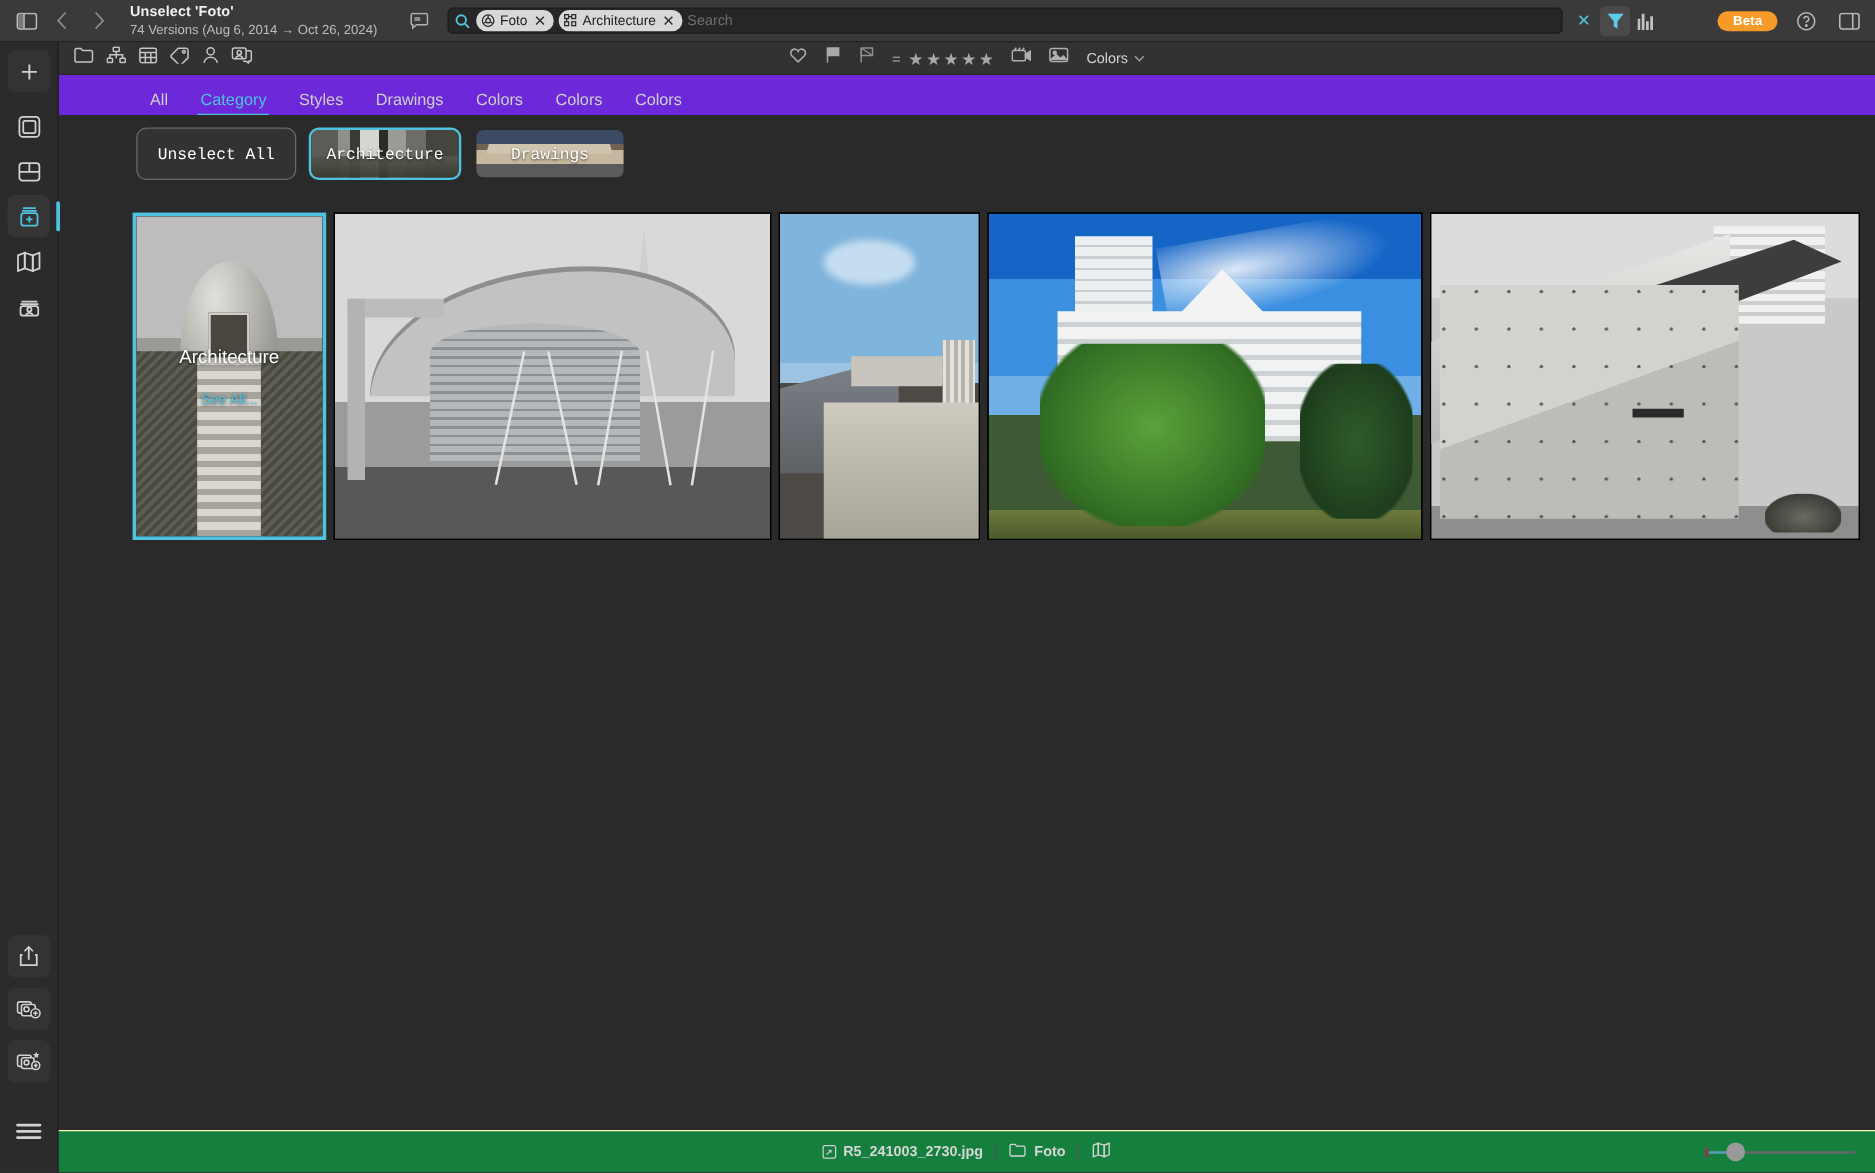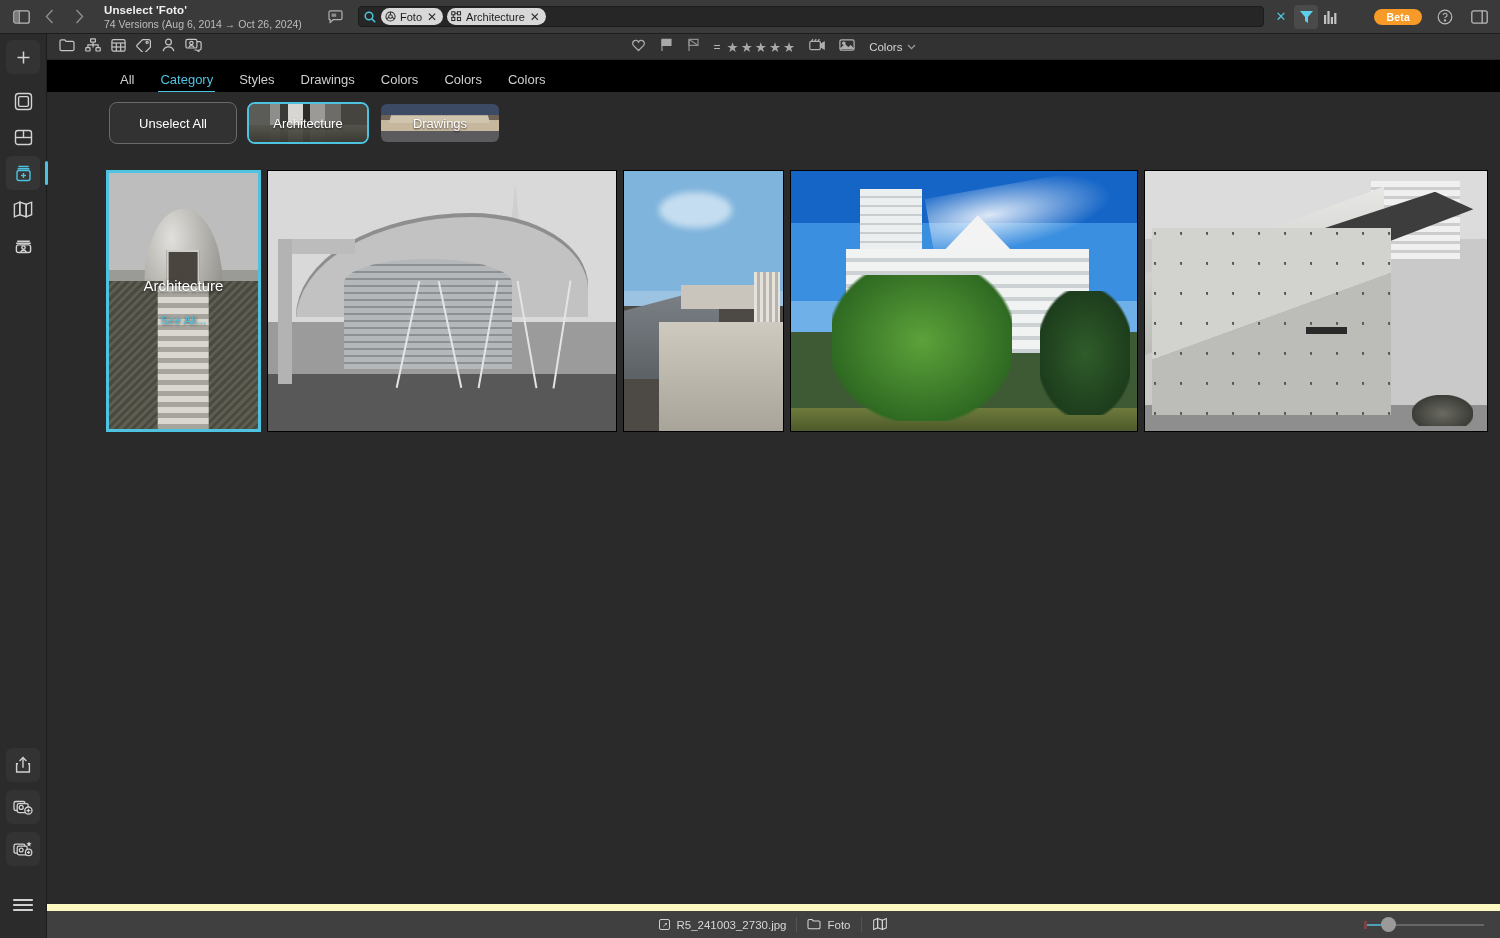--- a/index.html
+++ b/index.html
@@ -64,21 +64,21 @@
   .search-placeholder { color:#6f6f6f; font-size: 11.5px; flex:1; }
   .search-clear { color:#4ec3e0; font-size: 13px; padding: 0 6px; }
 
   .filter-btn {
     width: 24px; height: 24px; border-radius: 4px; background: #4a4a4a;
     display:flex;align-items:center;justify-content:center; margin-left:2px;
   }
   .chart-btn { width: 26px; height: 24px; display:flex;align-items:center;justify-content:center; color:#c2c2c2;}
   .beta-pill {
     background:#f79a28; color:#fff; font-size:10.5px; font-weight:bold;
-    border-radius: 9px; padding: 2px 12px; margin-left: 30px; letter-spacing:.2px;
+    border-radius: 9px; padding: 2px 12px; margin-left: 44px; letter-spacing:.2px;
   }
   .help-icon { margin-left: 10px; color:#b9b9b9; }
   .right-panel-icon { margin-left: 8px; color:#b9b9b9; }
 
   
   .body-row { flex: 1 1 auto; display: flex; min-height: 0; }
 
   
   .leftrail {
     width: 47px; min-width:47px;
@@ -122,21 +122,21 @@
   .mt-center > * { pointer-events:auto; }
   .rating { display:flex; align-items:center; gap:2px; color:#9a9a9a; font-size:13px; }
   .rating .eq { margin-right:4px; color:#b5b5b5; font-size:12px;}
   .star { color:#a8a8a8; font-size:13.5px; letter-spacing:0; }
   .colors-dd { display:flex;align-items:center;gap:5px;color:#d3d3d3;font-size:11.5px; }
   .chev { font-size:9px; color:#9e9e9e; }
 
   
   .tabs {
     height: 32px; display:flex; align-items:flex-end; gap: 0px;
-    padding-left: 60px; background:#000000;
+    padding-left: 60px; background:#6d28d9;
   }
   .tab {
     font-size: 13px; color:#cfcfcf; padding: 0 13px 4px 13px; position:relative;
     line-height: 16px;
   }
   .tab.active { color:#4ec3e0; }
   .tab.active:after {
     content:''; position:absolute; left: 11px; right: 11px; bottom: 0;
     height: 1.5px; background:#4ec3e0;
   }
@@ -149,21 +149,21 @@
     font-size: 13px; color:#ffffff; position:relative; overflow:hidden;
     text-shadow: 0 1px 2px rgba(0,0,0,.7);
   }
   .chip.plain {
     width: 128px; background:#333232; border:1px solid #6a6a6a;
     text-shadow:none;
   }
   .chip.thumb { width: 122px; border:2px solid transparent; }
   .chip.thumb.selected { border-color:#4ec3e0; }
   .chip .chip-bg { position:absolute; inset:0; }
-  .chip .chip-label { position:relative; z-index:2; }
+  .chip .chip-label { position:relative; z-index:2;font-family:Liberation Mono, monospace; }
 
   
   .art-arch { background: linear-gradient(90deg,#5b5b58 0 18%, #8e8e8a 18% 26%, #3a3a38 26% 33%, #d8d6d2 33% 46%, #2b2b2a 46% 52%, #9c9a96 52% 64%, #6e6c68 64% 78%, #46443f 78% 100%); }
   .art-arch:after {
     content:''; position:absolute; left:0; right:0; bottom:0; height:45%;
     background: linear-gradient(180deg,#55544d,#3a3a33);
     opacity:.95;
   }
   
   .art-draw { background: linear-gradient(180deg,#3d4a63 0 30%, #6f6254 30% 42%, #c6b79e 42% 72%, #5b5b5e 72% 100%); }
@@ -297,23 +297,23 @@
   .p5 .bldg {
     position:absolute; right:8%; top:4%; width:26%; height:30%;
     background: repeating-linear-gradient(180deg,#f0f0f0 0 6px,#cdcdcd 6px 9px);
   }
   .p5 .slot { position:absolute; left:47%; top:60%; width:12%; height:2.5%; background:#2a2a2a;}
   .p5 .bush { position:absolute; right:4%; bottom:2%; width:18%; height:12%;
     background: radial-gradient(ellipse at 50% 60%, #6a6a62, #3d3d38 70%, rgba(0,0,0,0) 74%); }
 
   
   .statusbar {
-    height: 34px; min-height:34px; background:#404040;
-    border-top:7px solid #fef9c3;
-    display:flex; align-items:center; position:relative;
+    height: 34px; min-height:34px; background:#15803d;
+    border-top:1px solid #fef9c3;
+    display:flex; align-items:center; position:relative;font-weight:bold;
   }
   .sb-center {
     position:absolute; left:0; right:0; display:flex; align-items:center; justify-content:center; gap:10px;
     color:#d6d6d6; font-size:11.5px;
   }
   .sb-item { display:flex; align-items:center; gap:6px; }
   .sb-div { width:1px; height:15px; background:#555; }
   .sb-badge {
     width:11px;height:11px;border:1px solid #cfcfcf;border-radius:2px;
     display:flex;align-items:center;justify-content:center;font-size:7px;color:#cfcfcf;
@@ -394,20 +394,21 @@
             <rect x="0.8" y="7.0" width="3.4" height="3.4"></rect>
               <rect x="7.0" y="7.0" width="3.4" height="3.4"></rect>
             <line x1="4.2" y1="2.5" x2="7" y2="2.5"></line>
               <line x1="2.5" y1="4.2" x2="2.5" y2="7"></line>
           </svg>
         </span>
         <span>Architecture</span>
         <span class="tk-x">✕</span>
       </span>
 
+      <span class="search-placeholder">Search</span>
     </div>
 
     <span class="search-clear">✕</span>
 
     <div class="filter-btn">
       <svg width="15" height="15" viewBox="0 0 15 15" fill="#5ecde8">
           <polygon points="1,2 14,2 9,8 9,14 6,12 6,8"></polygon>
         </svg>
     </div>
 

